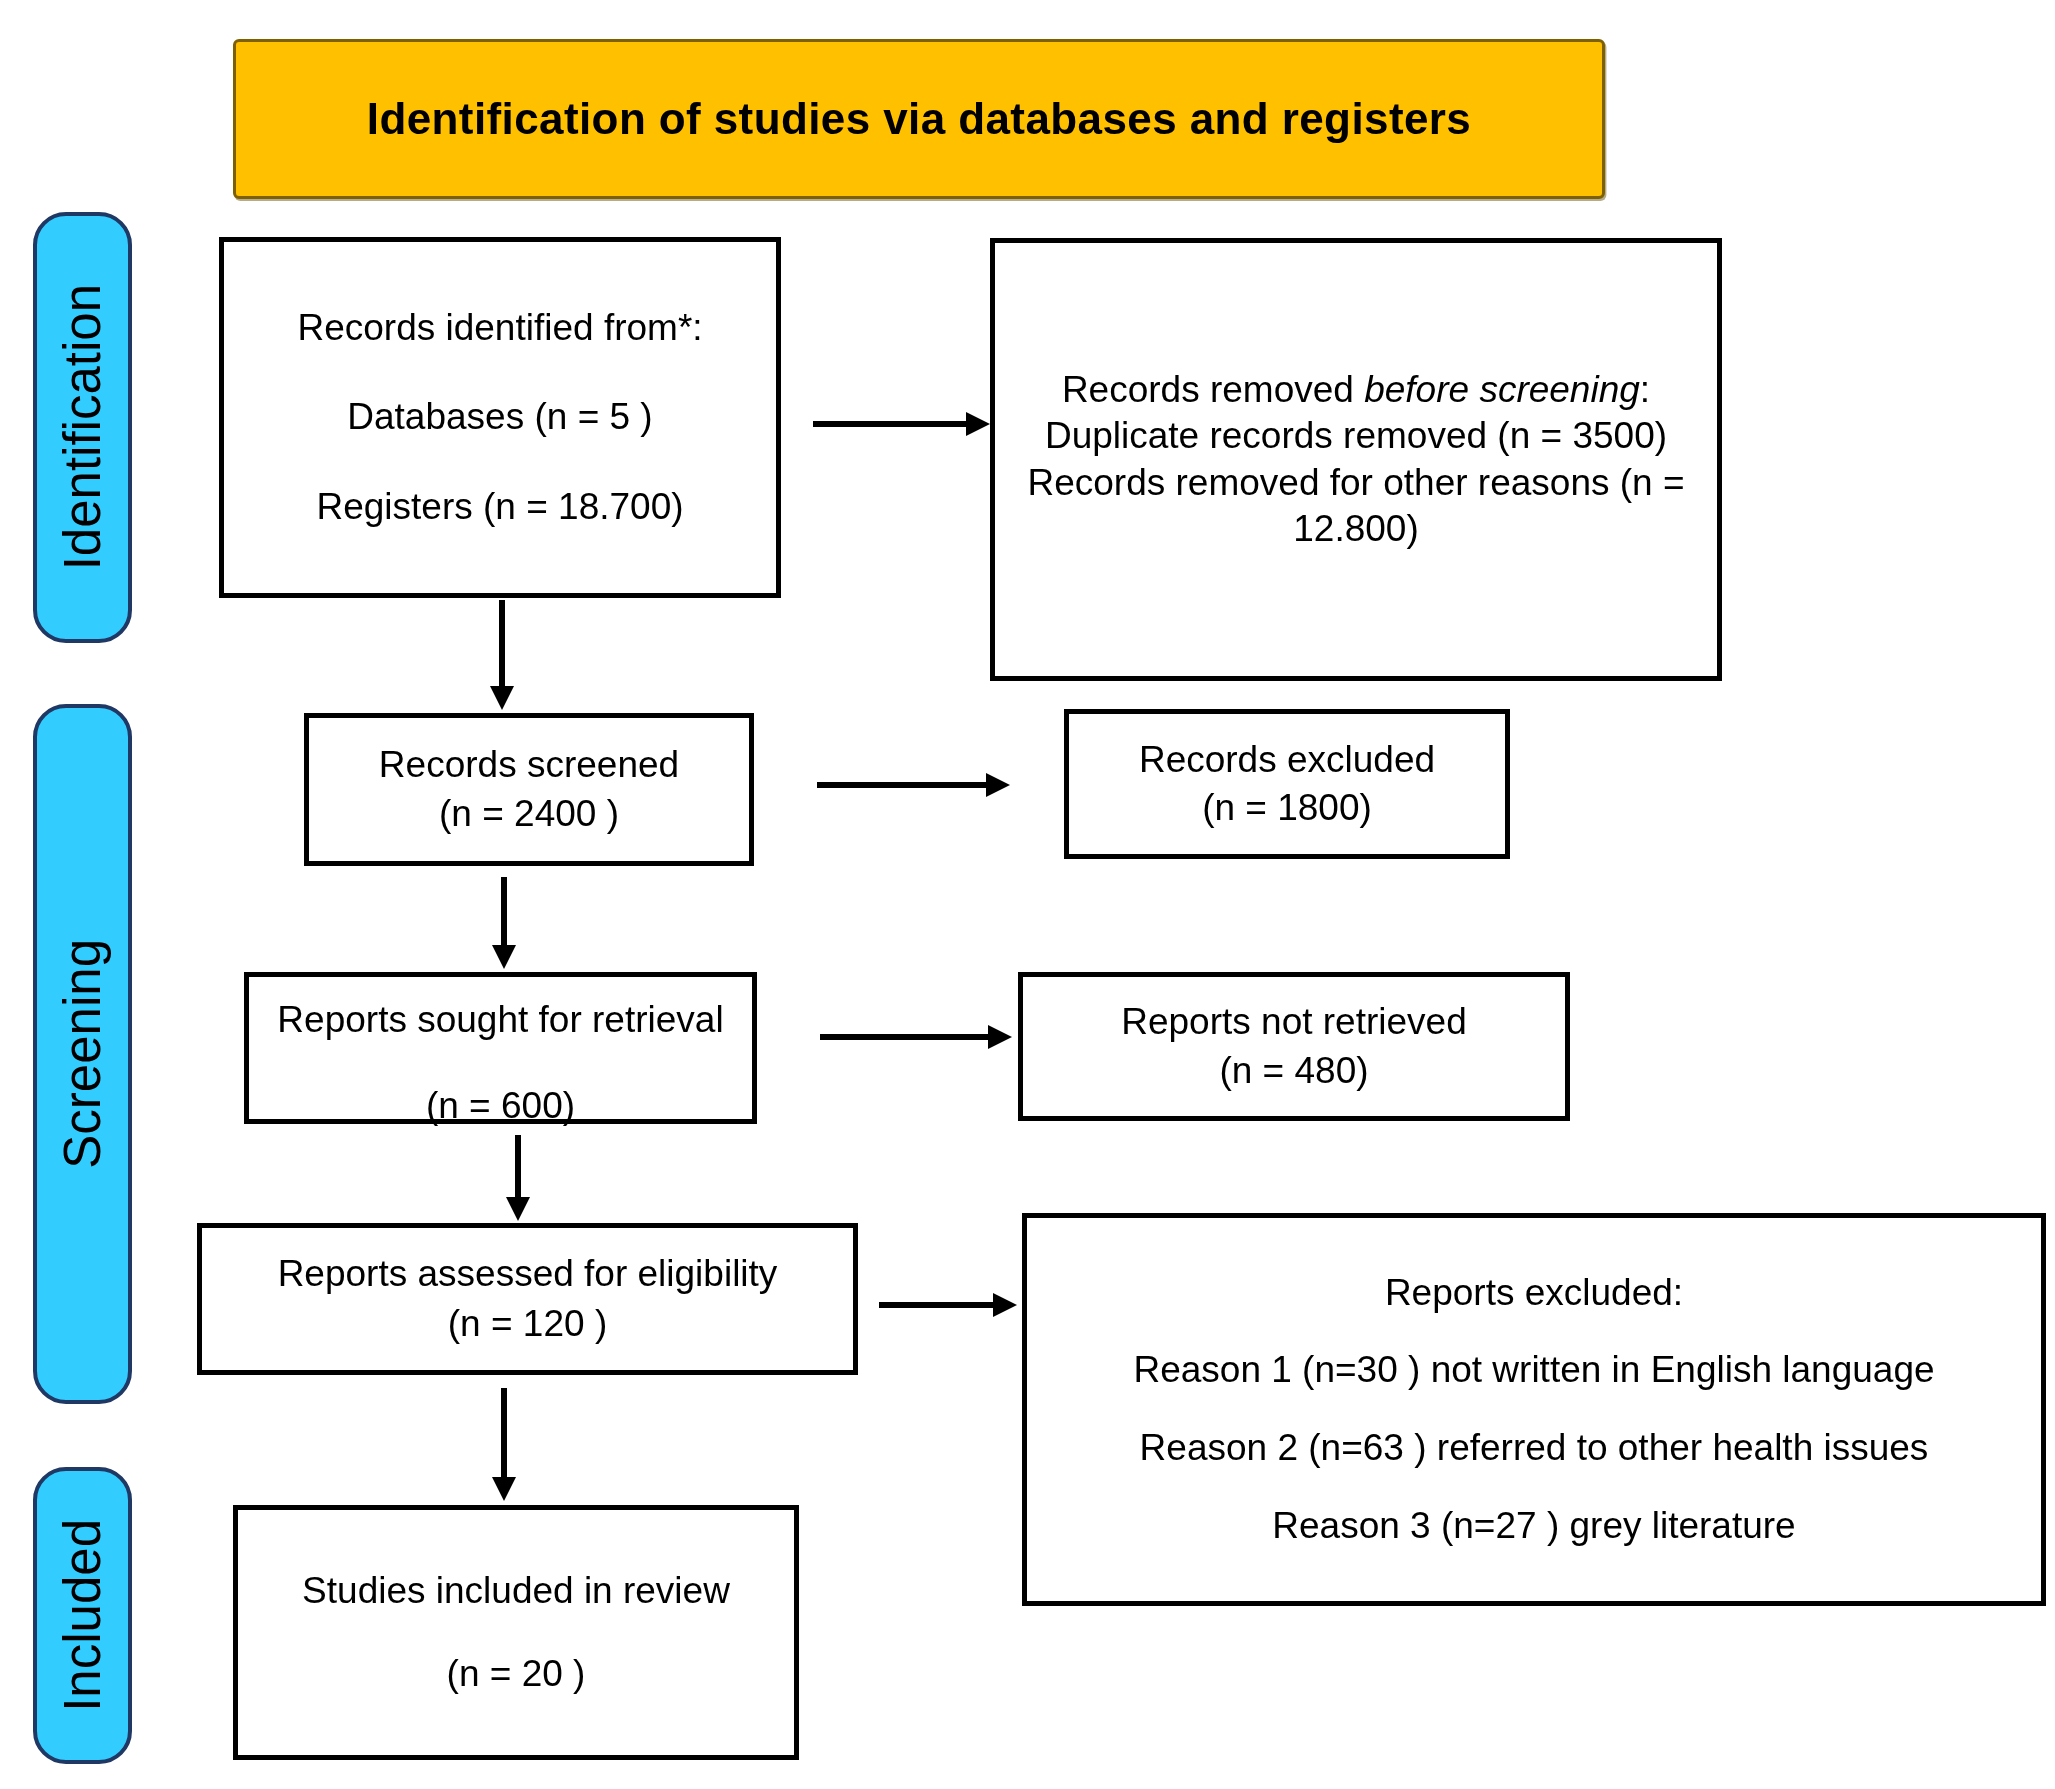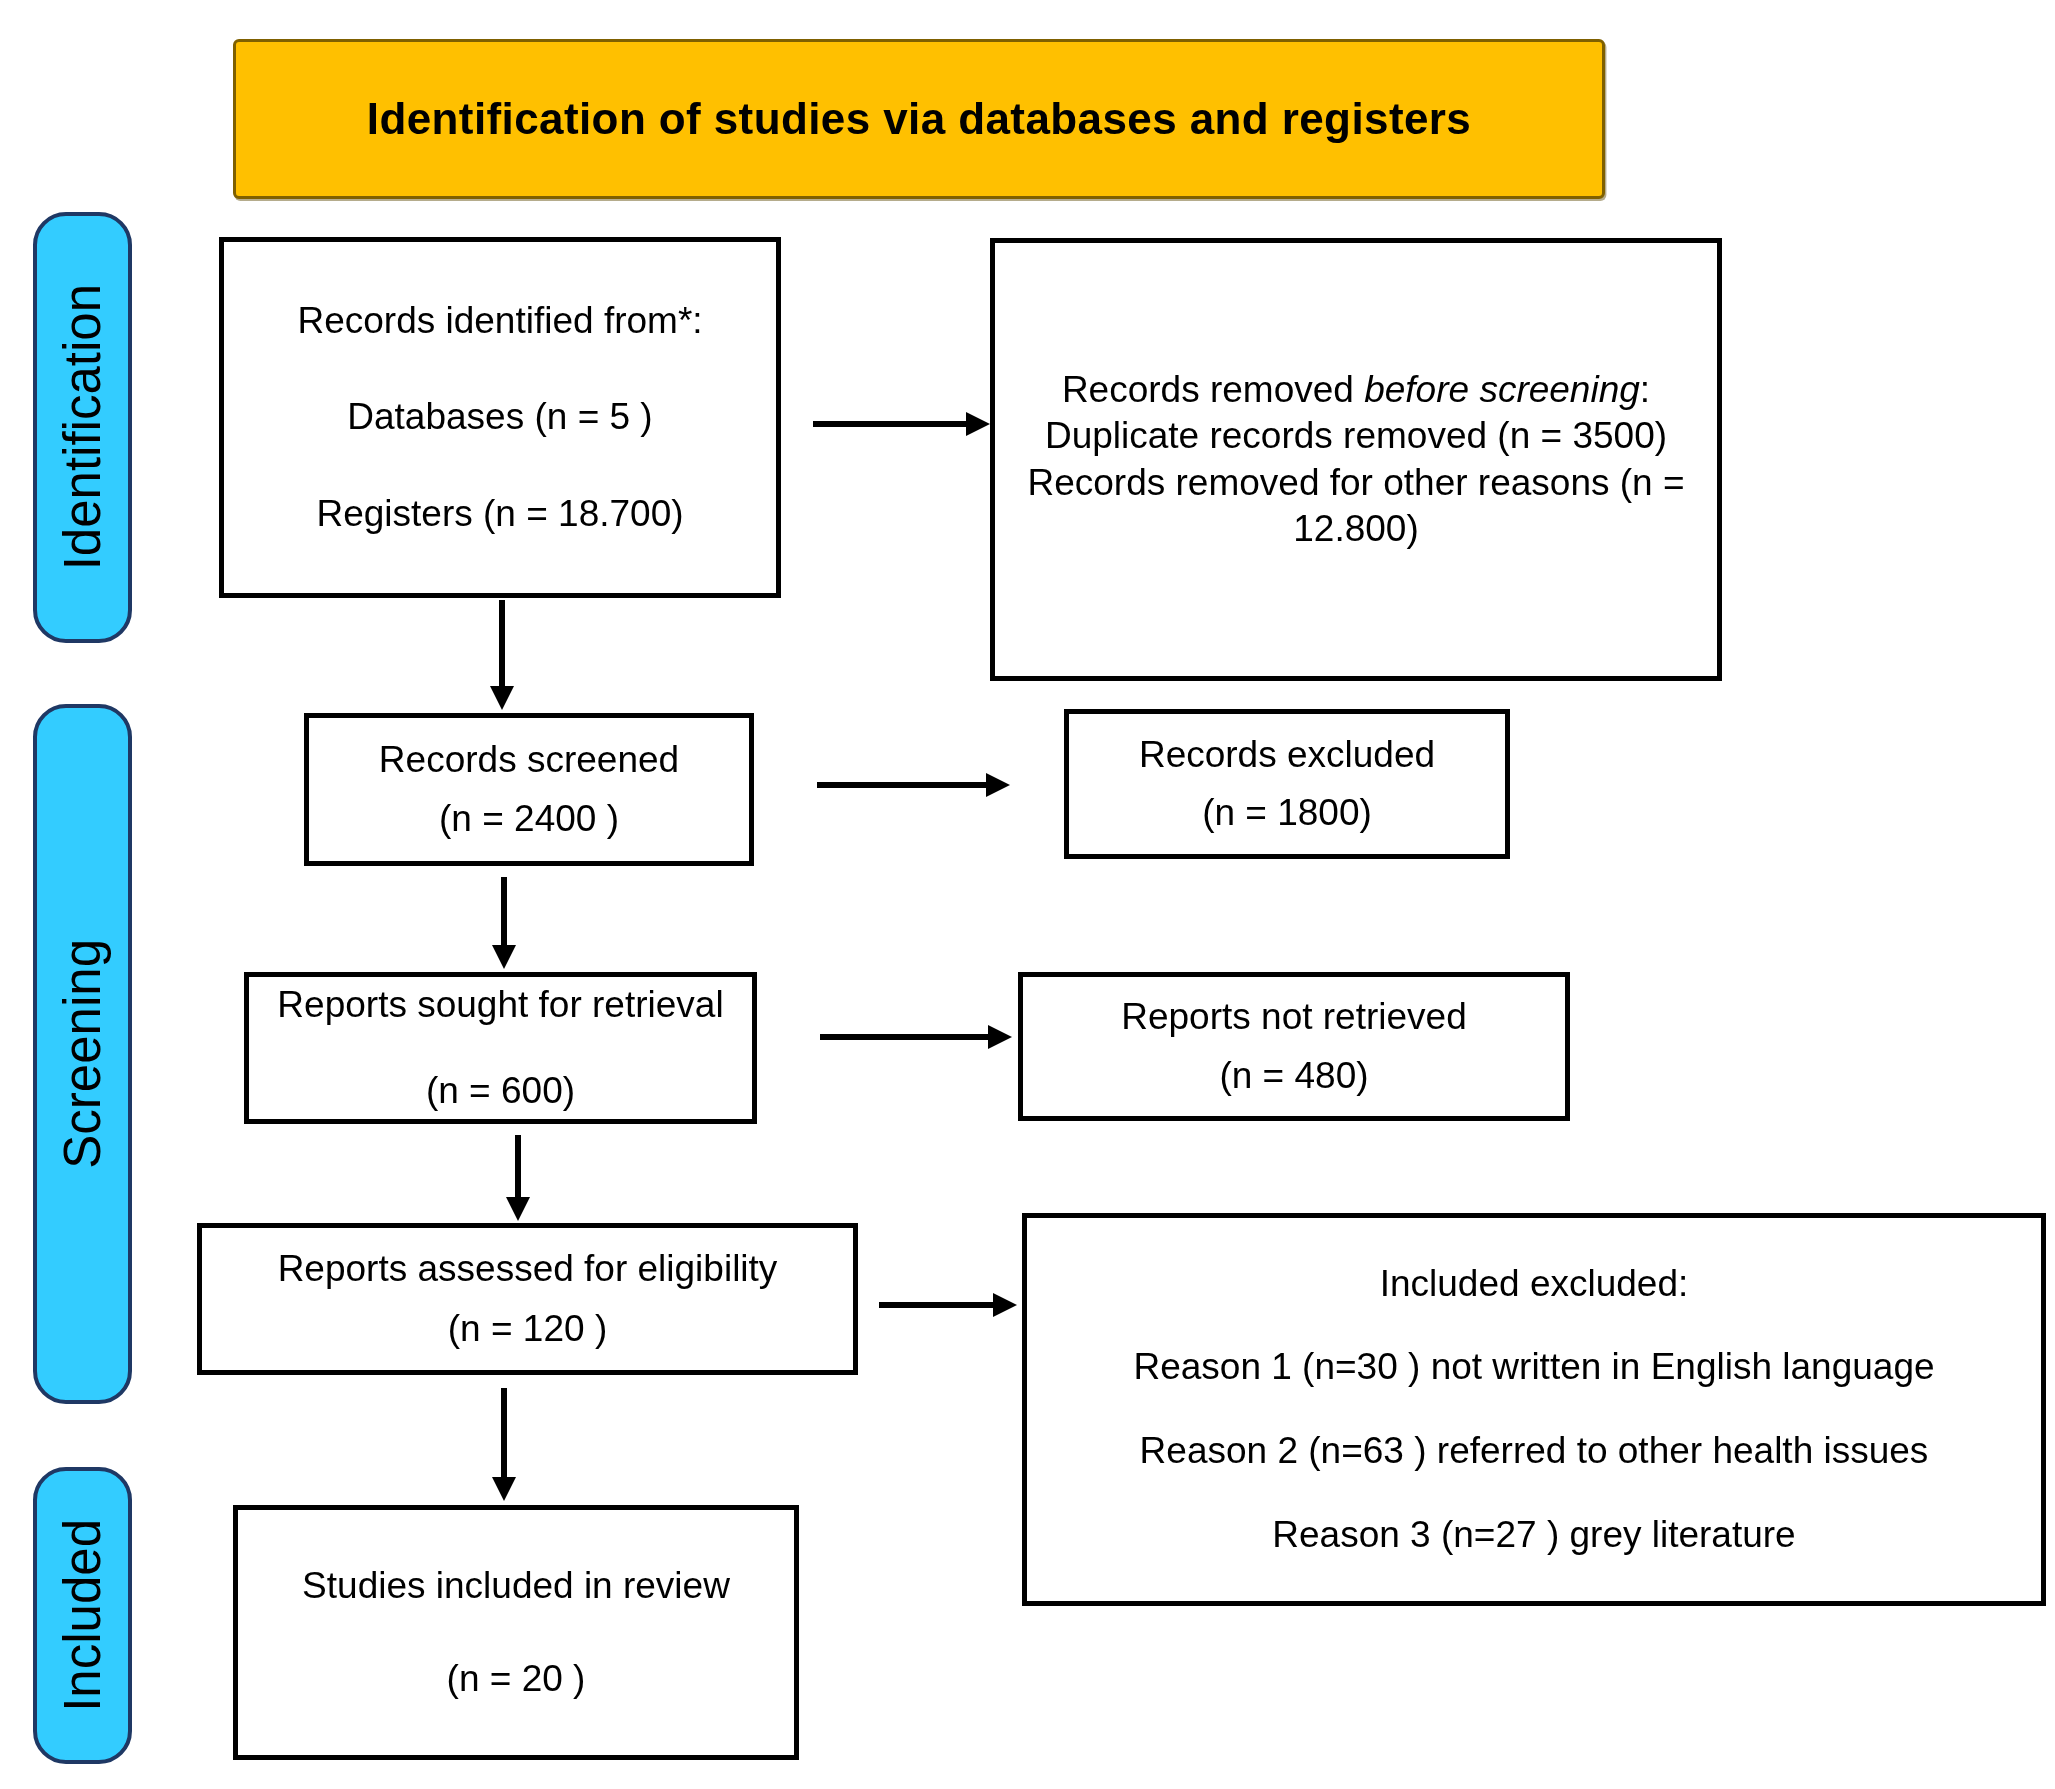--- a/index.html
+++ b/index.html
@@ -39,21 +39,21 @@
   
   .fbox{
     position:absolute;
     background:#fff;
     border:5px solid var(--box-border,#000);
     box-sizing:border-box;
     display:flex;flex-direction:column;
     justify-content:space-evenly;align-items:center;
     text-align:center;
     font-size:37px;line-height:1.25;
-    padding:5px 17px;
+    padding:20px 17px;
   }
   .fbox p{margin:0;}
   
   .arrow-h{position:absolute;display:flex;align-items:center;height:24px;}
   .arrow-h .shaft{flex:1;height:5.7px;background:var(--arrow,#000);}
   .arrow-h .head{
     width:0;height:0;
     border-top:12px solid transparent;
     border-bottom:12px solid transparent;
     border-left:24px solid var(--arrow,#000);
@@ -117,21 +117,21 @@
     <p>Reports not retrieved</p>
     <p>(n = 480)</p>
   </div>
 
   <div class="fbox" style="left:197px;top:1223px;width:661px;height:152px;">
     <p>Reports assessed for eligibility</p>
     <p>(n = 120 )</p>
   </div>
 
   <div class="fbox" style="left:1022px;top:1213px;width:1024px;height:393px;">
-    <p>Included excluded:</p>
+    <p>Reports excluded:</p>
     <p>Reason 1 (n=30 ) not written in English language</p>
     <p>Reason 2 (n=63 ) referred to other health issues</p>
     <p>Reason 3 (n=27 ) grey literature</p>
   </div>
 
   <div class="fbox" style="left:233px;top:1505px;width:566px;height:255px;">
     <p>Studies included in review</p>
     <p>(n = 20 )</p>
   </div>
 

